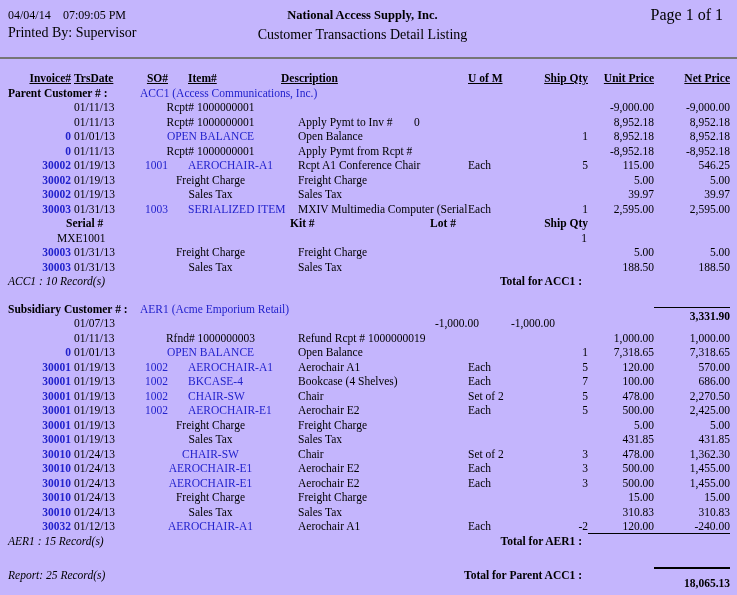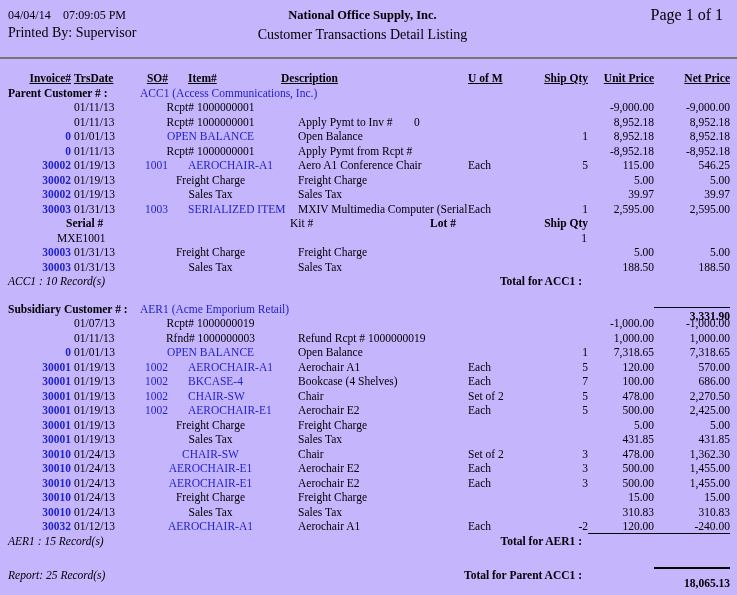--- a/index.html
+++ b/index.html
@@ -36,21 +36,21 @@
   .hl { font-weight:bold; text-decoration:underline; }
   .hdr-desc { display:inline-block; margin-left:-17px; }
   .desc-extra { position:absolute; left:116px; top:0; }
   .rule-bottom { border-bottom:1px solid #000; }
   
   .gh-label { width:132px; font-weight:bold; }
   .gap-top  { margin-top:13px; }
   
   .serial-row { position:relative; }
   .sl-serial { position:absolute; left:58px;  font-weight:bold; }
-  .sl-kit    { position:absolute; left:282px; font-weight:normal; }
+  .sl-kit    { position:absolute; left:282px; font-weight:bold; }
   .sl-lot    { position:absolute; left:422px; font-weight:bold; }
   .sl-qty    { position:absolute; right:149px; font-weight:bold; }
   .sv-serial { position:absolute; left:49px; }
   .sv-qty    { position:absolute; right:150px; }
   
   .tr-count { width:274px; font-style:italic; }
   .tr-label { width:300px; text-align:right; font-weight:bold; }
   .tr-value { width:148px; text-align:right;margin-top:33px; }
   .amt { display:inline-block; min-width:76px; text-align:right; font-weight:bold; }
   .rule-thin  { border-top:1px solid  #000; padding-top:1px; }
@@ -58,21 +58,21 @@
   .r-footer { margin-top:20px; }
 </style>
 </head>
 <body>
 
 <div class="page">
 
   <div class="report-header">
     <span class="h-date">04/04/14</span>
     <span class="h-time">07:09:05 PM</span>
-    <div class="h-company">National Office Supply, Inc.</div>
+    <div class="h-company">National Access Supply, Inc.</div>
     <span class="h-page">Page 1 of 1</span>
     <span class="h-printed">Printed By: Supervisor</span>
     <div class="h-title">Customer Transactions Detail Listing</div>
     <div class="h-rule"></div>
   </div>
 
   <div class="r colheader">
     <div class="c-inv"><span class="hl">Invoice#</span></div>
     <div class="c-date"><span class="hl">TrsDate</span></div>
     <div class="c-so"><span class="hl">SO#</span></div>
@@ -128,21 +128,21 @@
           <div class="c-uofm"></div>
           <div class="c-qty"></div>
           <div class="c-unit">-8,952.18</div>
           <div class="c-net">-8,952.18</div>
         </div>
         <div class="r">
           <div class="c-inv blue bold">30002</div>
           <div class="c-date">01/19/13</div>
           <div class="c-so blue">1001</div>
           <div class="c-item blue">AEROCHAIR-A1</div>
-          <div class="c-desc">Aero A1 Conference Chair</div>
+          <div class="c-desc">Rcpt A1 Conference Chair</div>
           <div class="c-uofm">Each</div>
           <div class="c-qty">5</div>
           <div class="c-unit">115.00</div>
           <div class="c-net">546.25</div>
         </div>
         <div class="r">
           <div class="c-inv blue bold">30002</div>
           <div class="c-date">01/19/13</div>
           <div class="c-soitem">Freight Charge</div>
           <div class="c-desc">Freight Charge</div>
@@ -209,21 +209,20 @@
         </div>
       </div>
       <div class="group gap-top">
         <div class="r">
           <div class="gh-label">Subsidiary Customer # :</div>
           <div class="gh-value blue">AER1 (Acme Emporium Retail)</div>
         </div>
         <div class="r">
           <div class="c-inv blue bold"></div>
           <div class="c-date">01/07/13</div>
-          <div class="c-soitem">Rcpt# 1000000019</div>
           <div class="c-desc"></div>
           <div class="c-uofm"></div>
           <div class="c-qty"></div>
           <div class="c-unit">-1,000.00</div>
           <div class="c-net">-1,000.00</div>
         </div>
         <div class="r">
           <div class="c-inv blue bold"></div>
           <div class="c-date">01/11/13</div>
           <div class="c-soitem">Rfnd# 1000000003</div>

